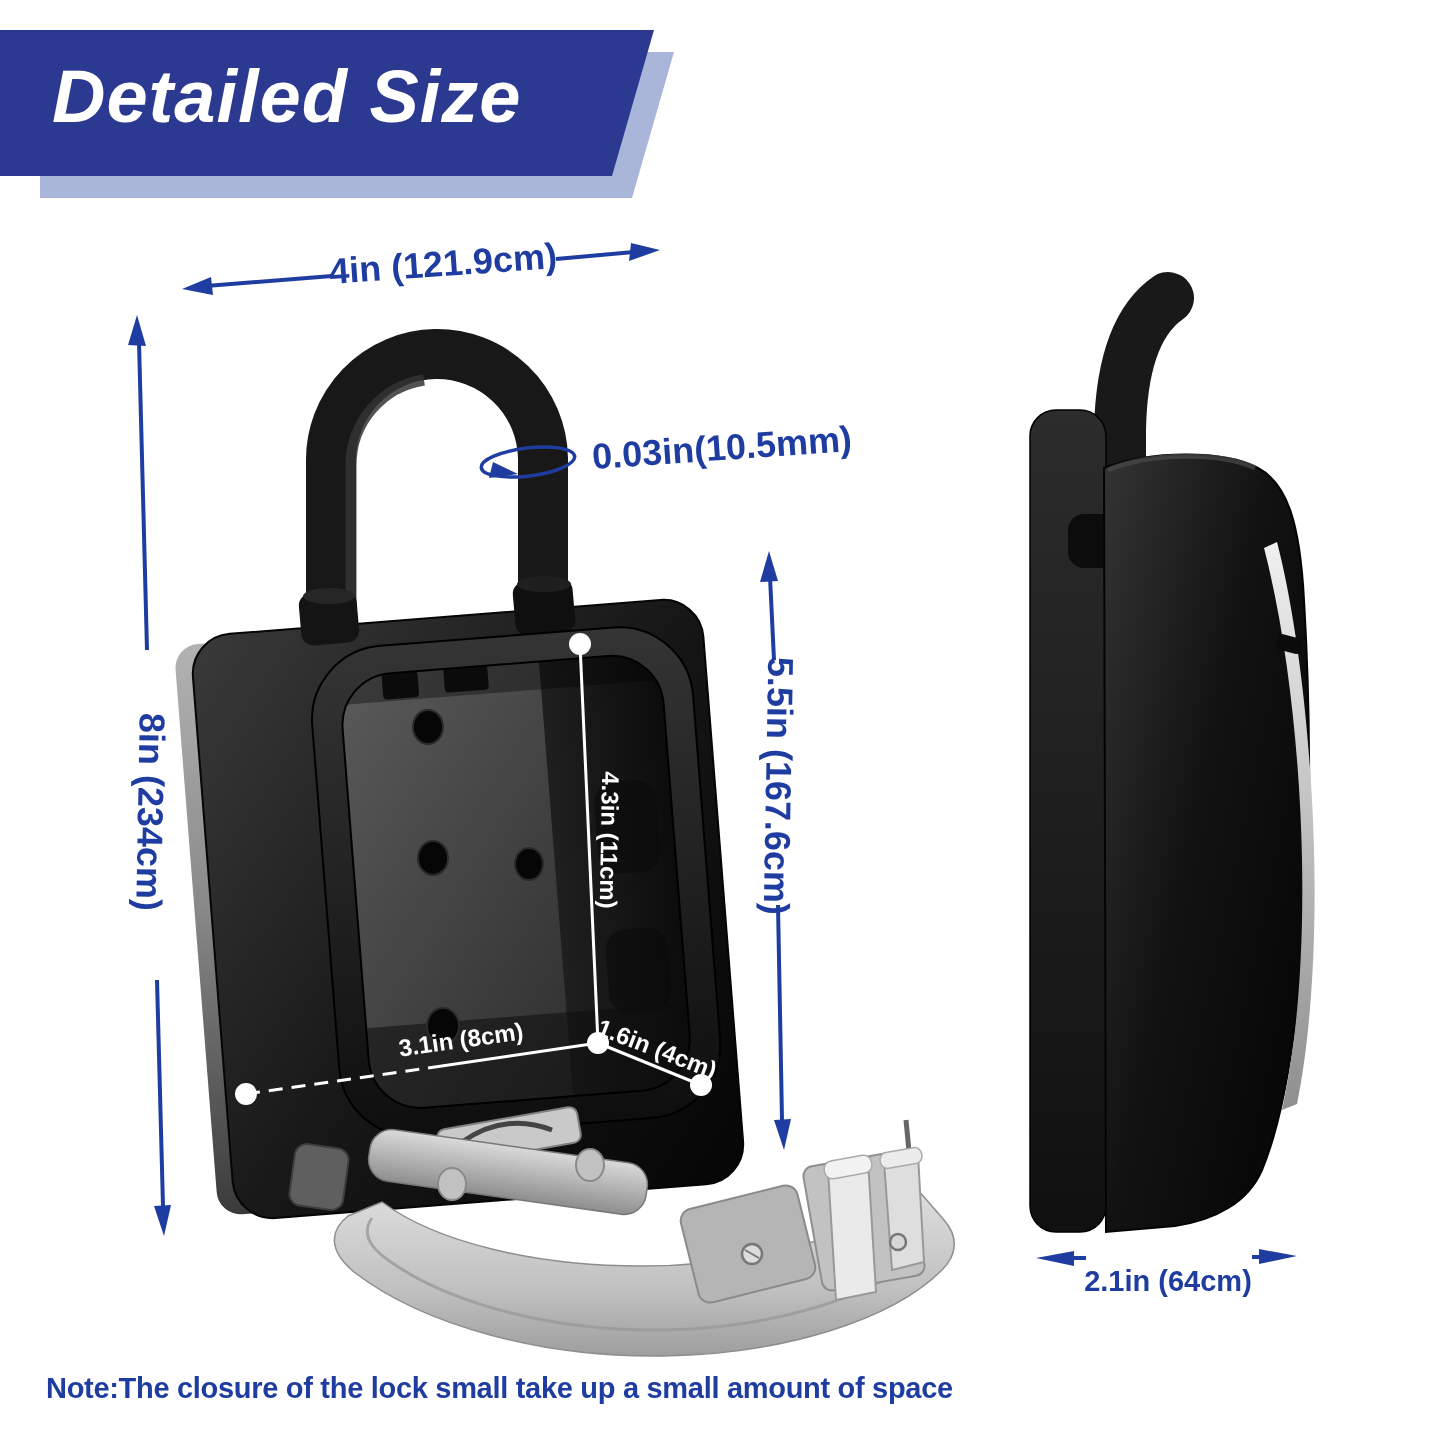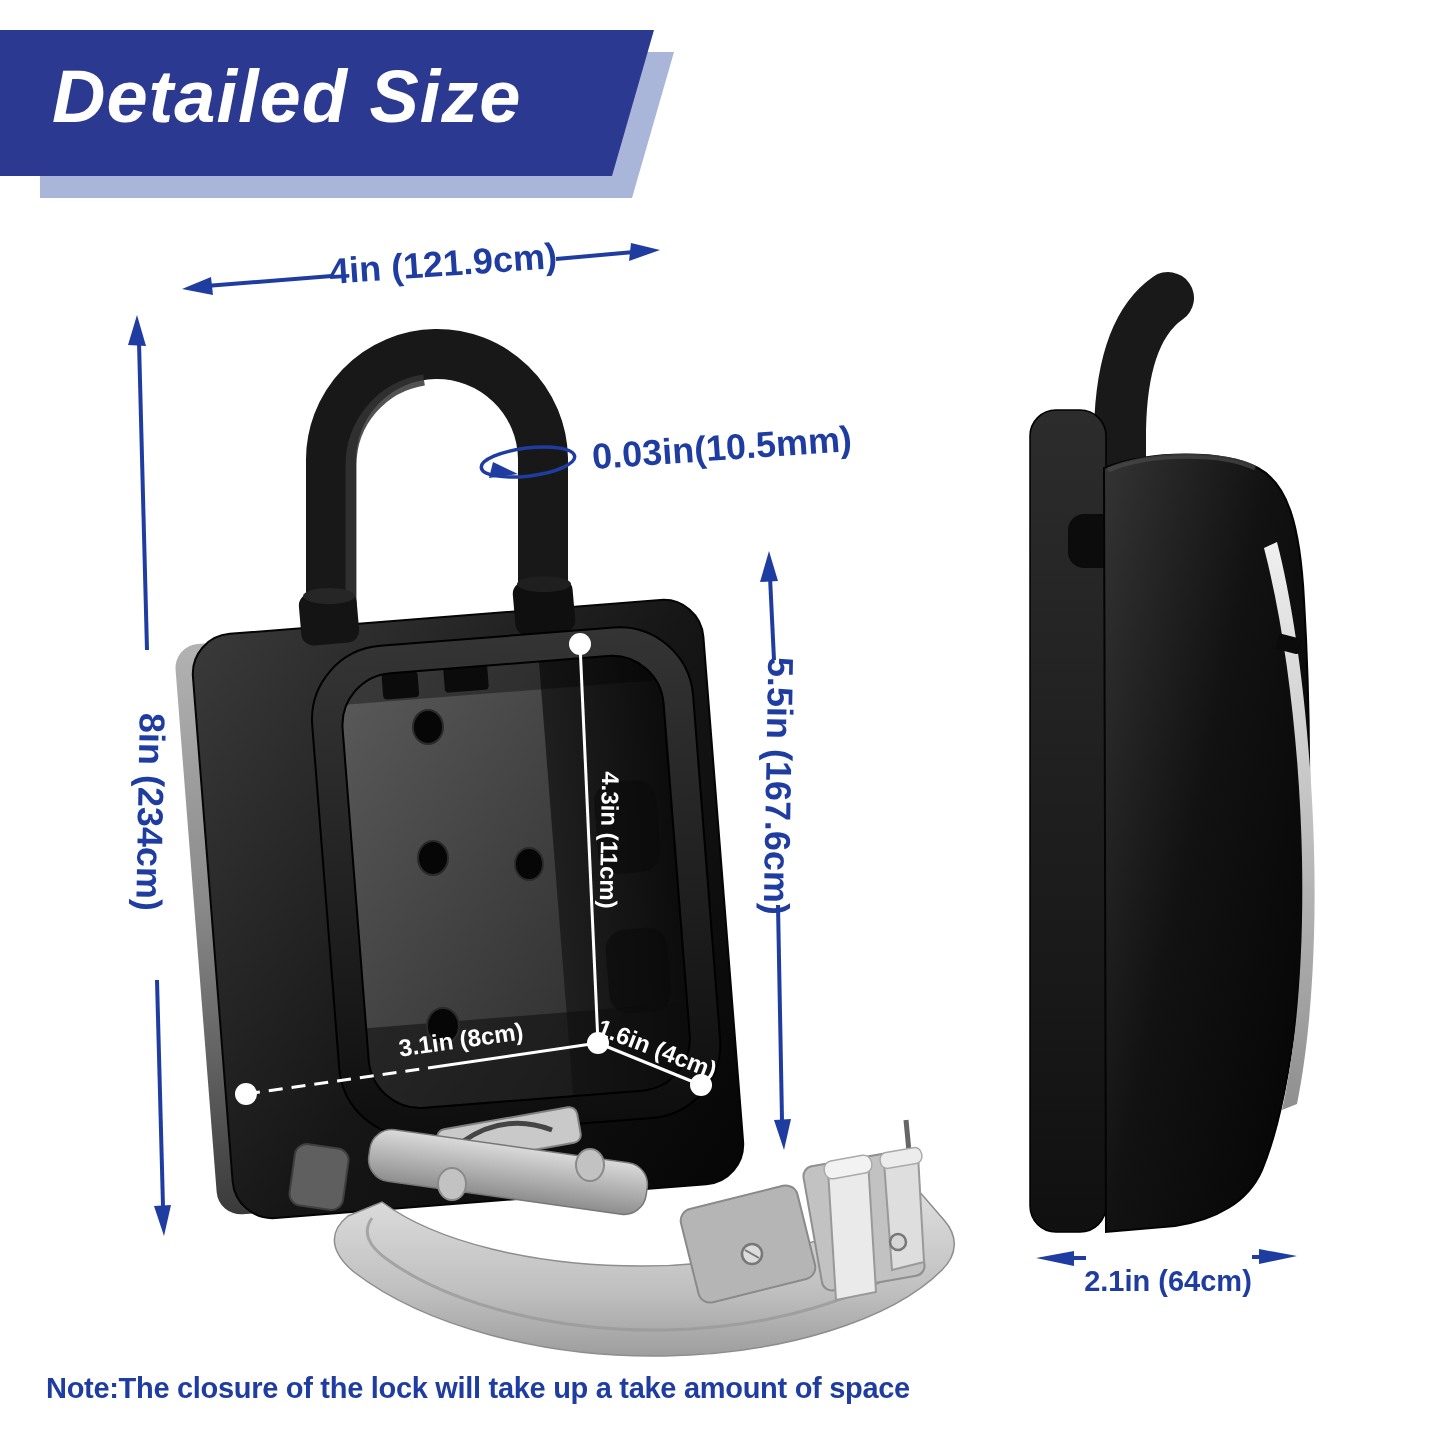--- a/index.html
+++ b/index.html
@@ -235,14 +235,14 @@
 
   <div class="dim rotm4" style="left:443px;top:264px;">4in (121.9cm)</div>
   <div class="dim rotm4" style="left:722px;top:448px;">0.03in(10.5mm)</div>
   <div class="dim rot91" style="left:150px;top:812px;">8in (234cm)</div>
   <div class="dim rot91" style="left:778px;top:786px;">5.5in (167.6cm)</div>
   <div class="dim white rot91" style="left:609px;top:840px;">4.3in (11cm)</div>
   <div class="dim white rotm8" style="left:461px;top:1040px;">3.1in (8cm)</div>
   <div class="dim white rot21" style="left:657px;top:1049px;">1.6in (4cm)</div>
   <div class="dim small" style="left:1168px;top:1257px;margin-top:24px;">2.1in (64cm)</div>
 
-  <div class="note-text">Note:The closure of the lock will take up a take amount of space</div>
+  <div class="note-text">Note:The closure of the lock small take up a small amount of space</div>
 </div>
 
 </body></html>

